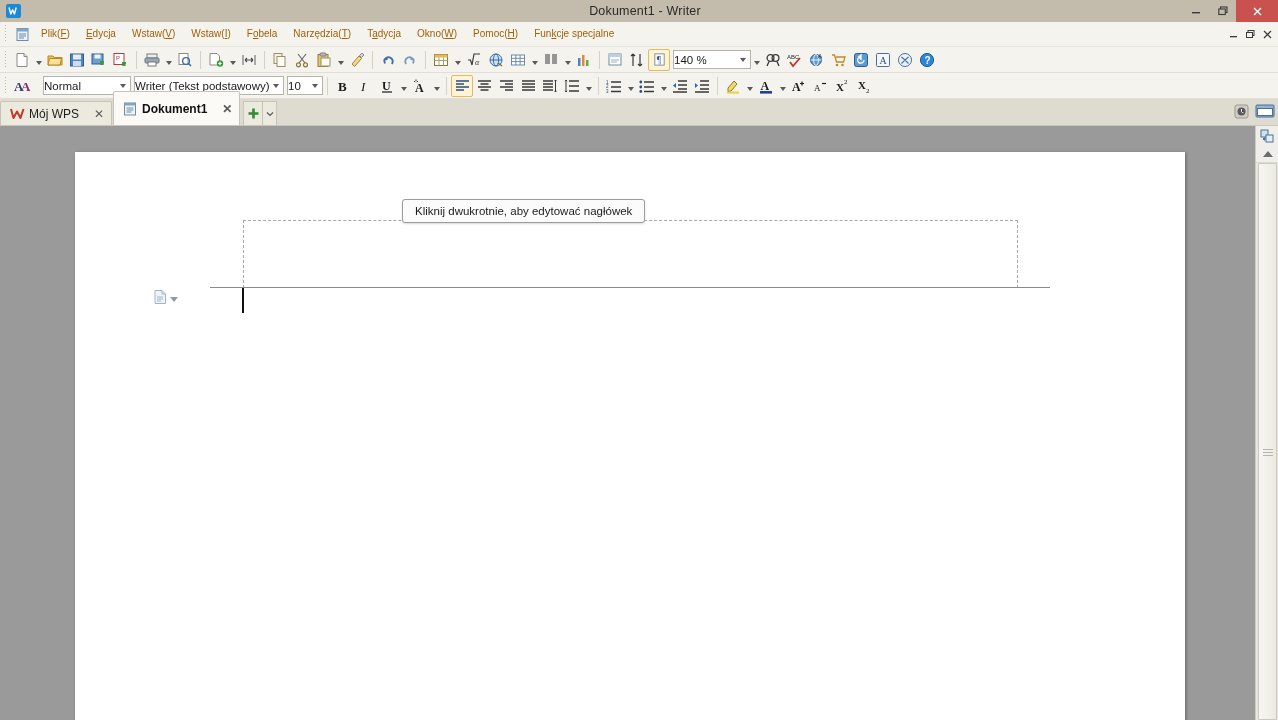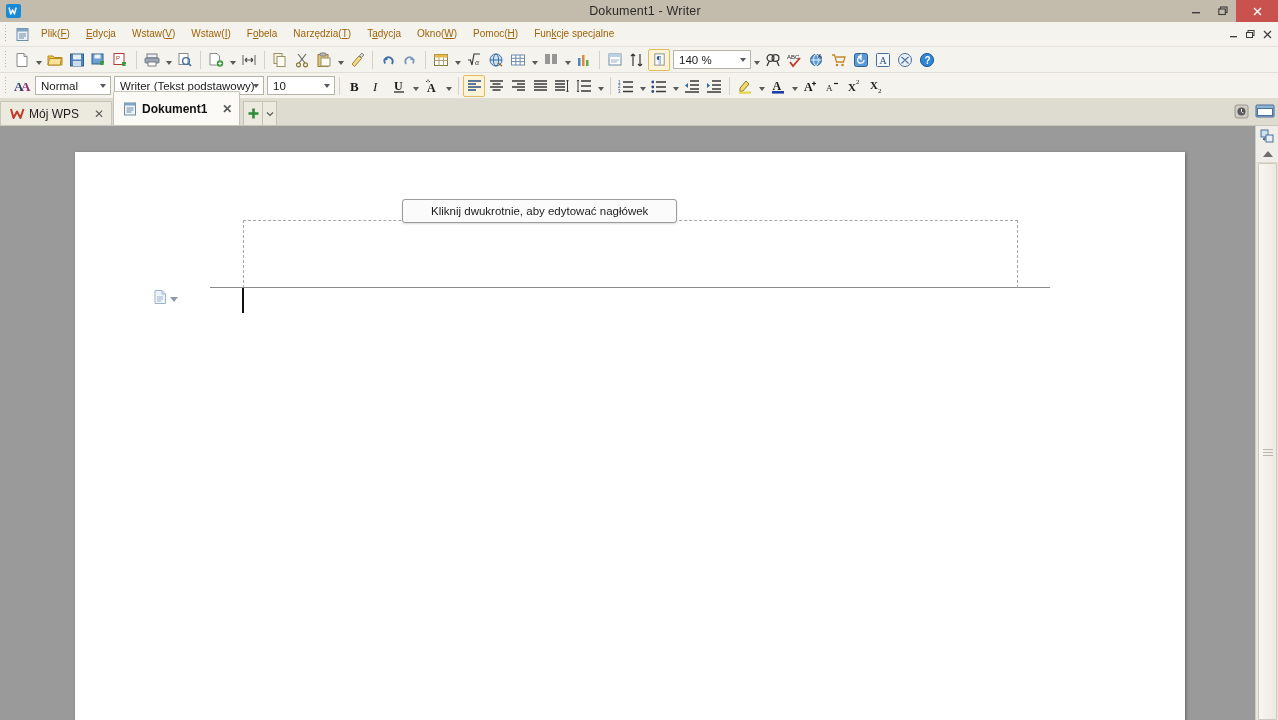--- a/index.html
+++ b/index.html
@@ -88,33 +88,33 @@
     border-left: 3.5px solid transparent; border-right: 3.5px solid transparent;
     border-top: 4px solid #5a5a5a;
   }
 
   
   .combo {
     height: 19px; background: #fff; border: 1px solid #b6b3a9;
     display: flex; align-items: center; position: relative;
     font-size: 11.5px; color: #1a1a1a;
   }
-  .combo .val { padding-left: 5px; white-space: nowrap; overflow: hidden; }
+  .combo .val { white-space: nowrap; overflow: hidden; }
   .combo .cbtn {
     position: absolute; right: 0; top: 0; width: 15px; height: 17px;
     display: flex; align-items: center; justify-content: center;
   }
   .combo .cbtn i {
     width: 0; height: 0; border-left: 3.5px solid transparent;
     border-right: 3.5px solid transparent; border-top: 4px solid #5a5a5a;
   }
   .combo-zoom { width: 78px; margin-left: 3px; }
-  .combo-style { width: 76px; margin-left: 2px; }
+  .combo-style { width: 88px; margin-left: 10px; }
   .combo-font  { width: 150px; margin-left: 3px; }
-  .combo-size  { width: 68px; margin-left: 3px; }
+  .combo-size  { width: 36px; margin-left: 3px; }
 
   
   .tabbar {
     position: absolute; left: 0; top: 99px; width: 1278px; height: 27px;
     background: #dedbd1;
     display: flex; align-items: flex-end;
     border-bottom: 1px solid #c8c5ba;
   }
   .tab {
     height: 24px; display: flex; align-items: center;
@@ -161,21 +161,21 @@
     position: absolute; left: 168px; top: 68px; width: 775px; height: 68px;
     border: 1px dashed #a8a8a8;
   }
   .hdr-rule {
     position: absolute; left: 135px; top: 135px; width: 840px;
     border-top: 1px solid #8a8a8a;
   }
   .hdr-tip {
     position: absolute; left: 327px; top: 47px;
     background: #fbfbfb; border: 1px solid #9c9c9c; border-radius: 3px;
-    padding: 5px 28px; font-size: 11.5px; color: #1c1c1c;
+    padding: 5px 12px; font-size: 11.5px; color: #1c1c1c;
     box-shadow: 0 1px 2px rgba(0,0,0,.15);
     white-space: nowrap;
   }
   .caret-bar {
     position: absolute; left: 167px; top: 136px; width: 2px; height: 25px;
     background: #111;
   }
   .paste-opt {
     position: absolute; left: 78px; top: 137px;
     display: flex; align-items: center; gap: 3px;

